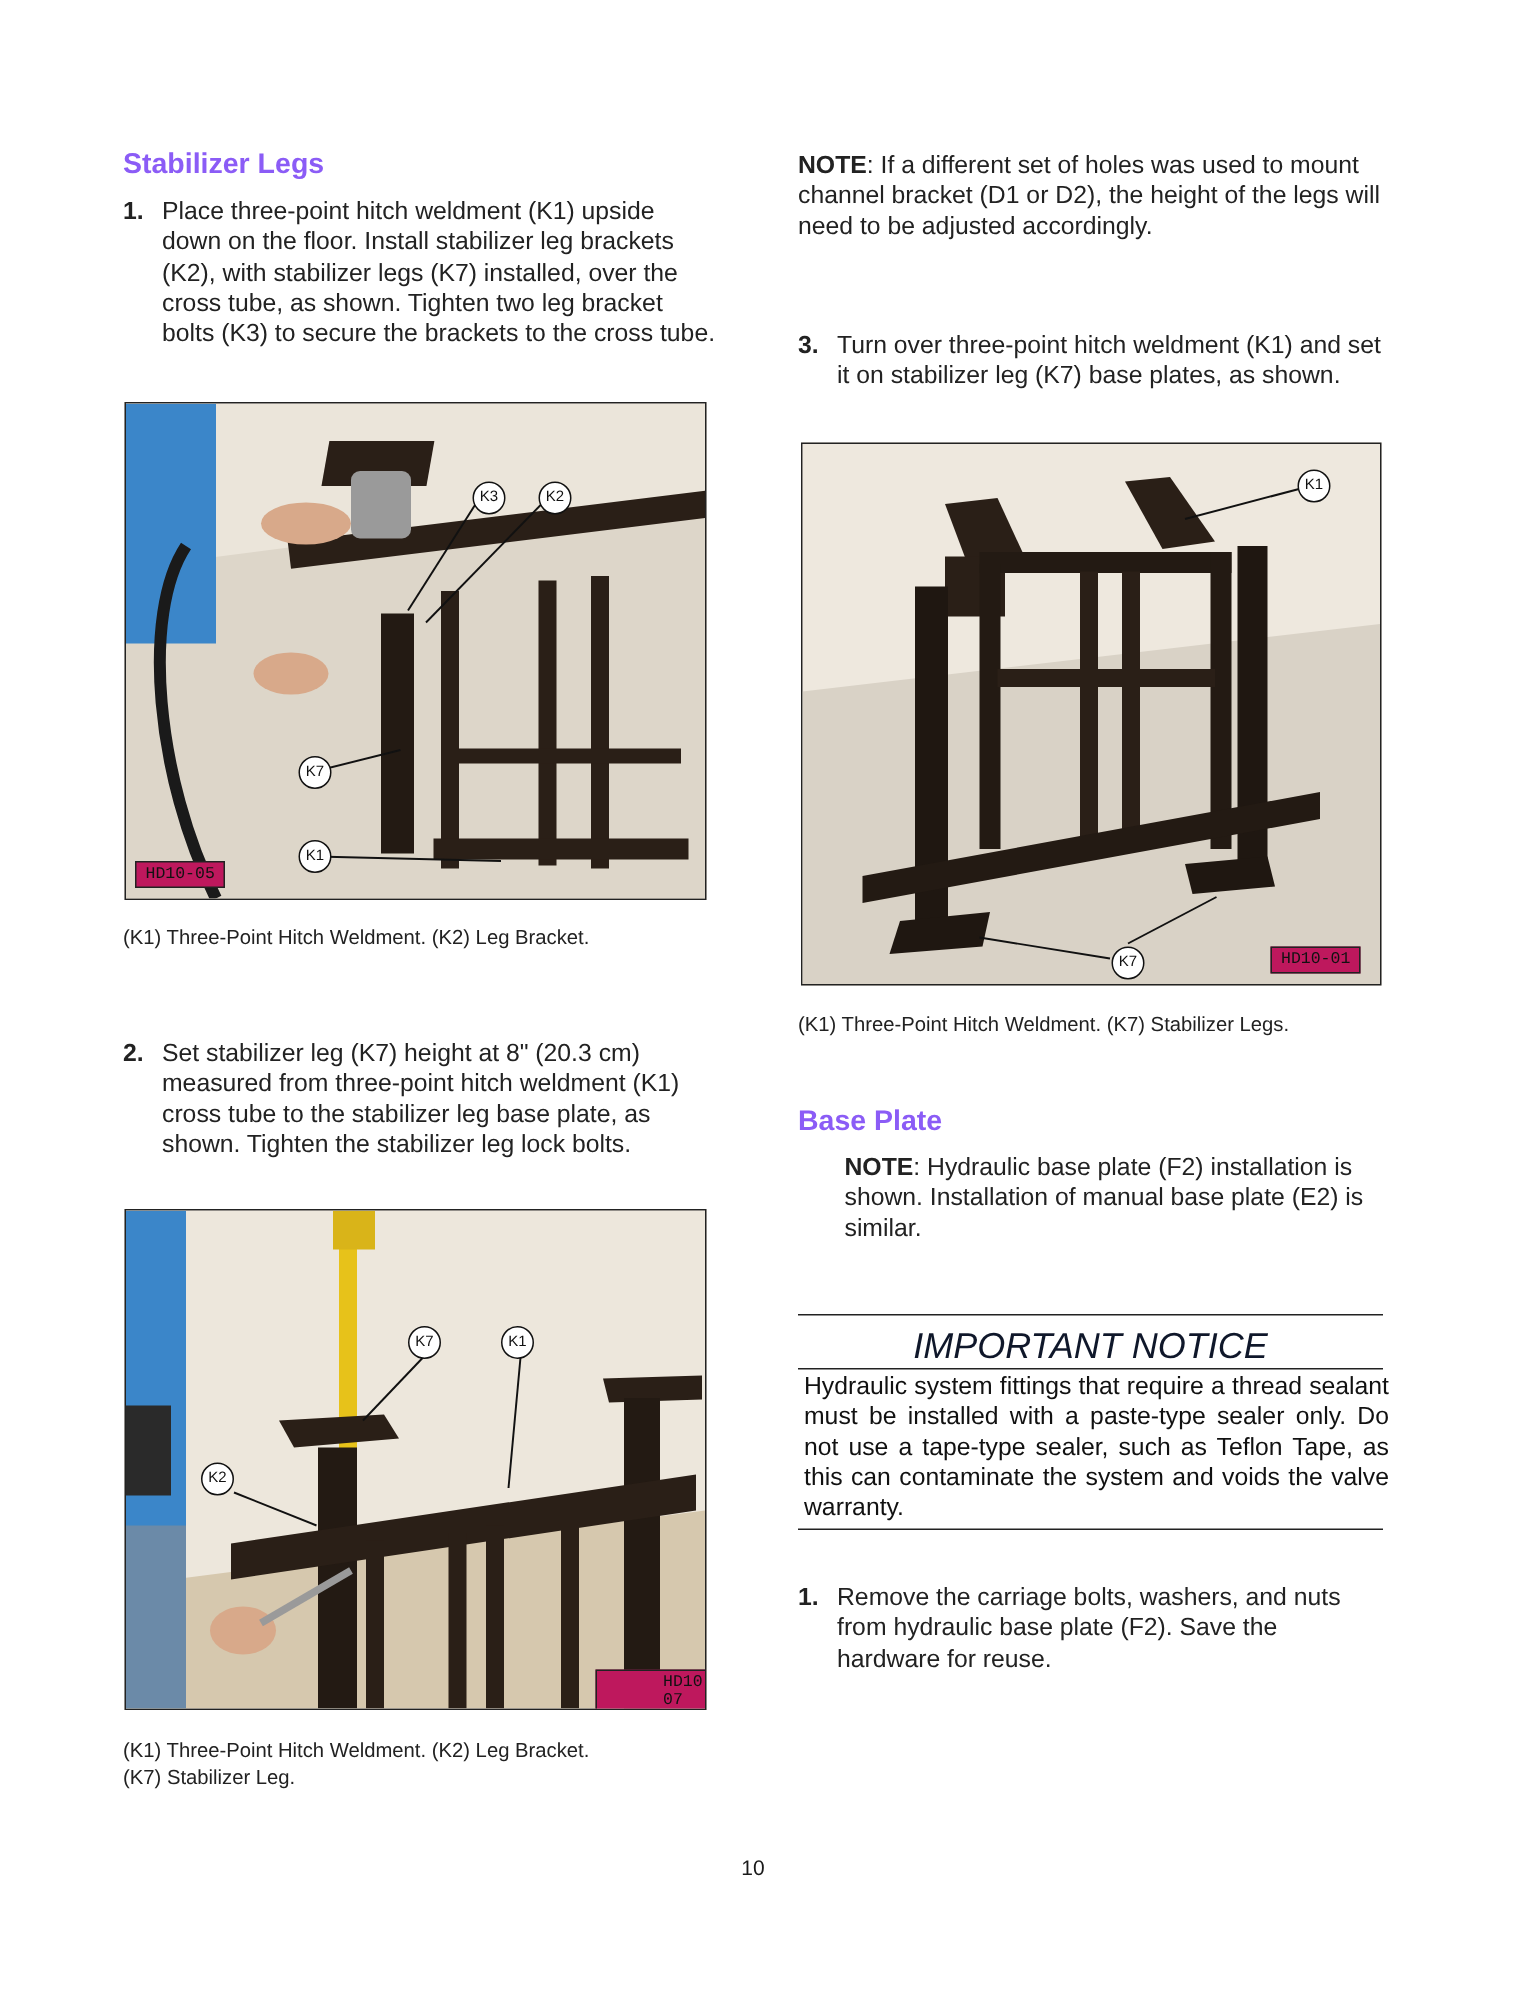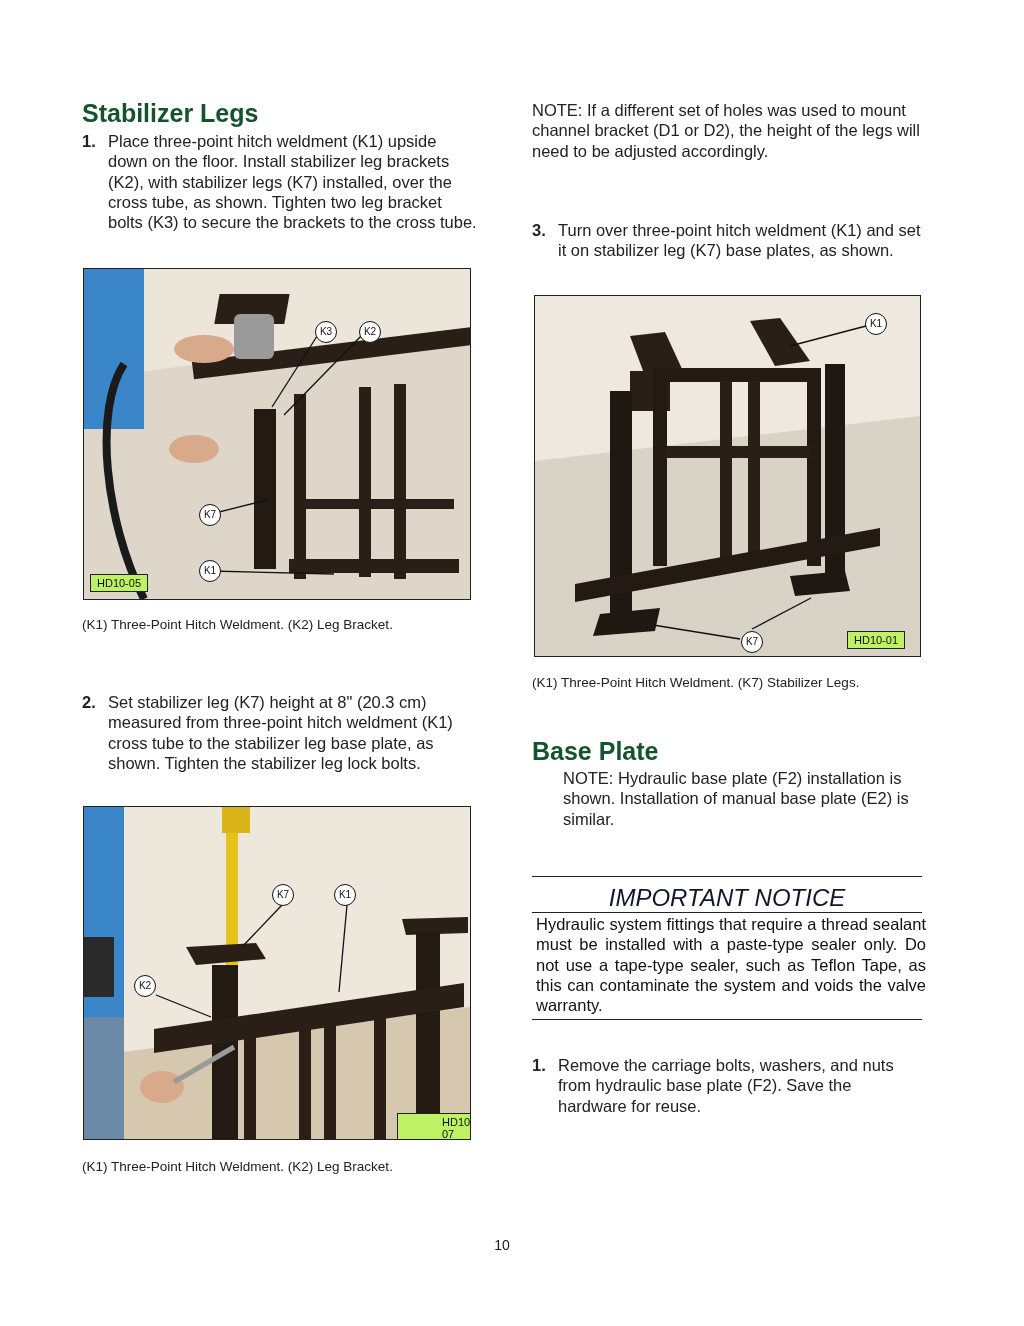--- a/index.html
+++ b/index.html
@@ -1,37 +1,37 @@
 <!DOCTYPE html>
 <html><head>
 <meta charset="utf-8">
 <style>
   html, body { margin: 0; padding: 0; background: #ffffff; }
   body { width: 1024px; height: 1326px; position: relative; overflow: hidden;
          font-family: "Liberation Sans", "DejaVu Sans", sans-serif; color: #1a1a1a; }
   .abs { position: absolute; }
-  .h2 { font-weight: bold; font-size: 25px; color: #14532d; }
+  .h2 { font-weight: bold; font-size: 19px; color: #8b5cf6; }
   .body { font-size: 16.5px; line-height: 20.3px; color: #222; }
   .step { position: absolute; }
   .step .num { position: absolute; left: 0; top: 0; font-weight: bold; }
   .step .txt { margin-left: 26px; }
   .caption { font-size: 13.5px; line-height: 18px; color: #222; margin-top: 10px; }
   .photo { position: absolute; border: 1.5px solid #222; overflow: hidden; background: #e9e3d8; }
   .photo svg { display: block; }
-  .photo-id { position: absolute; background: #bef264; border: 1.5px solid #222; font-size: 11px;
-              padding: 2px 6px; color: #111; }
+  .photo-id { position: absolute; background: #be185d; border: 1.5px solid #222; font-size: 11px;
+              padding: 2px 6px; color: #111; font-family: Liberation Mono, monospace; }
   .callout { position: absolute; width: 20px; height: 20px; border-radius: 50%; background: #fff;
              border: 1.5px solid #111; font-size: 10px; line-height: 20px; text-align: center; color: #111; }
   .notice-rule { position: absolute; left: 532px; width: 390px; height: 0; border-top: 1.5px solid #222; }
   .notice-title { position: absolute; left: 532px; width: 390px; text-align: center; font-style: italic;
                   font-size: 24px; color: #0f172a; }
   .notice-body { position: absolute; left: 536px; width: 390px; font-size: 16.5px; line-height: 20.3px;
                  text-align: justify; color: #111; }
   .page-num { position: absolute; left: 0; width: 1004px; text-align: center; font-size: 14px; }
-  b.note { font-weight: normal; }
+  b.note { font-weight: bold; }
 </style>
 </head>
 <body>
 
 <div class="abs h2" style="left:82px; top:99px;">Stabilizer Legs</div>
 
 <div class="step body" style="left:82px; top:131px; width:395px;">
   <span class="num">1.</span>
   <div class="txt">Place three-point hitch weldment (K1) upside down on the floor.  Install stabilizer leg brackets (K2), with stabilizer legs (K7) installed, over the cross tube, as shown. Tighten two leg bracket bolts (K3) to secure the brackets to the cross tube.</div>
 </div>
@@ -105,20 +105,21 @@
     <line x1="72" y1="188" x2="127" y2="210" stroke="#111" stroke-width="1.3"></line>
   </svg>
   <div class="callout" style="left:188px; top:77px;">K7</div>
   <div class="callout" style="left:250px; top:77px;">K1</div>
   <div class="callout" style="left:50px; top:168px;">K2</div>
   <div class="photo-id" style="left:313px; top:306px;padding-left:44px;">HD10-07</div>
 </div>
 
 <div class="abs caption" style="left:82px; top:1148px; width:400px;">
   <div>(K1) Three-Point Hitch Weldment.  (K2) Leg Bracket.</div>
+  <div>(K7) Stabilizer Leg.</div>
 </div>
 
 <div class="abs body" style="left:532px; top:100px; width:392px;">
   <b class="note">NOTE</b><span>:  If a different set of holes was used to mount channel bracket (D1 or D2), the height of the legs will need to be adjusted accordingly.</span>
 </div>
 
 <div class="step body" style="left:532px; top:220px; width:392px;">
   <span class="num">3.</span>
   <div class="txt">Turn over three-point hitch weldment (K1) and set it on stabilizer leg (K7) base plates, as shown.</div>
 </div>

